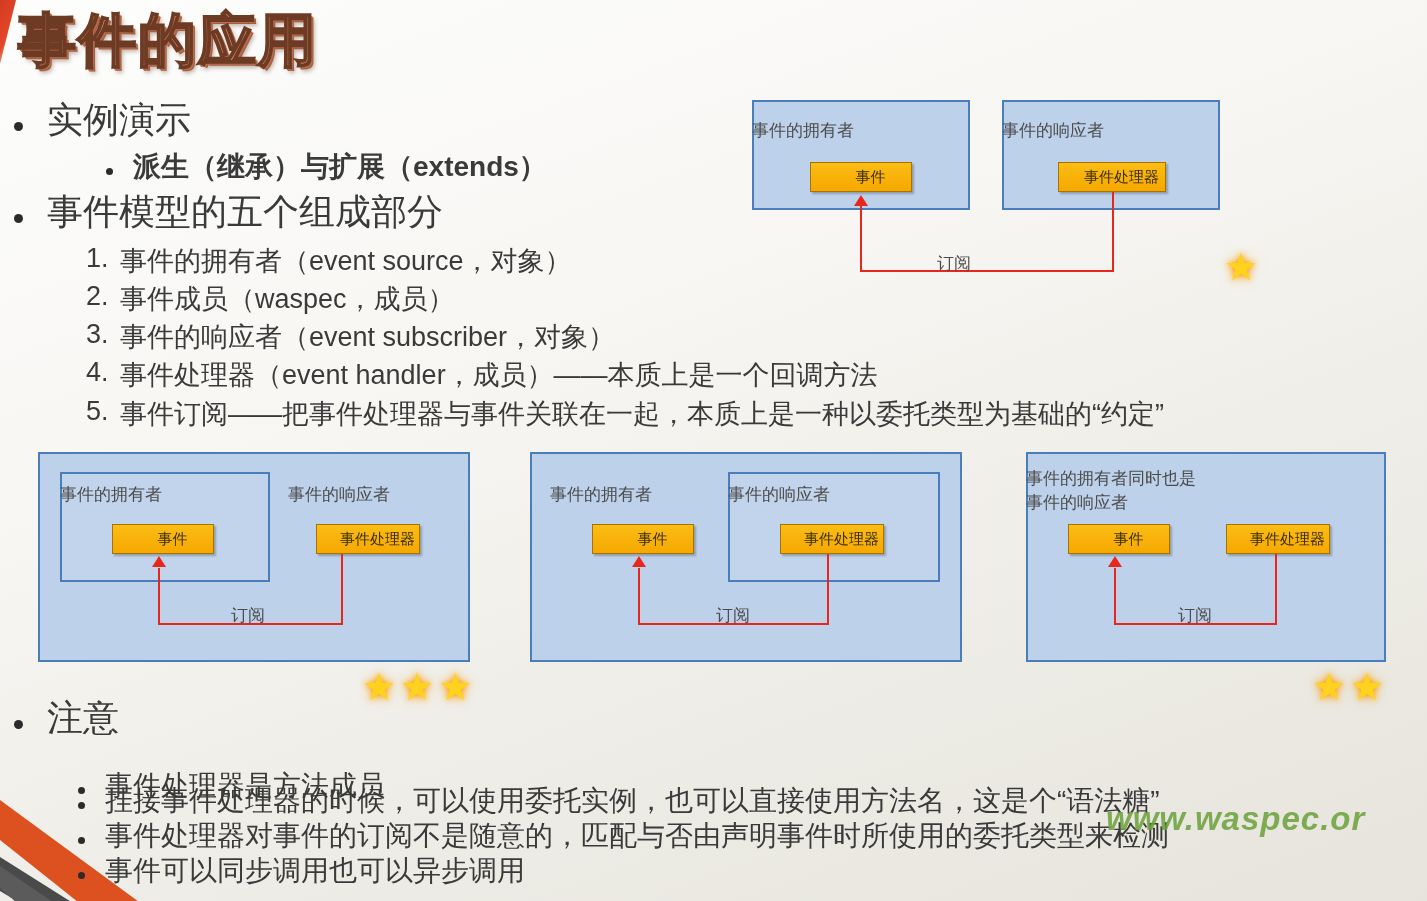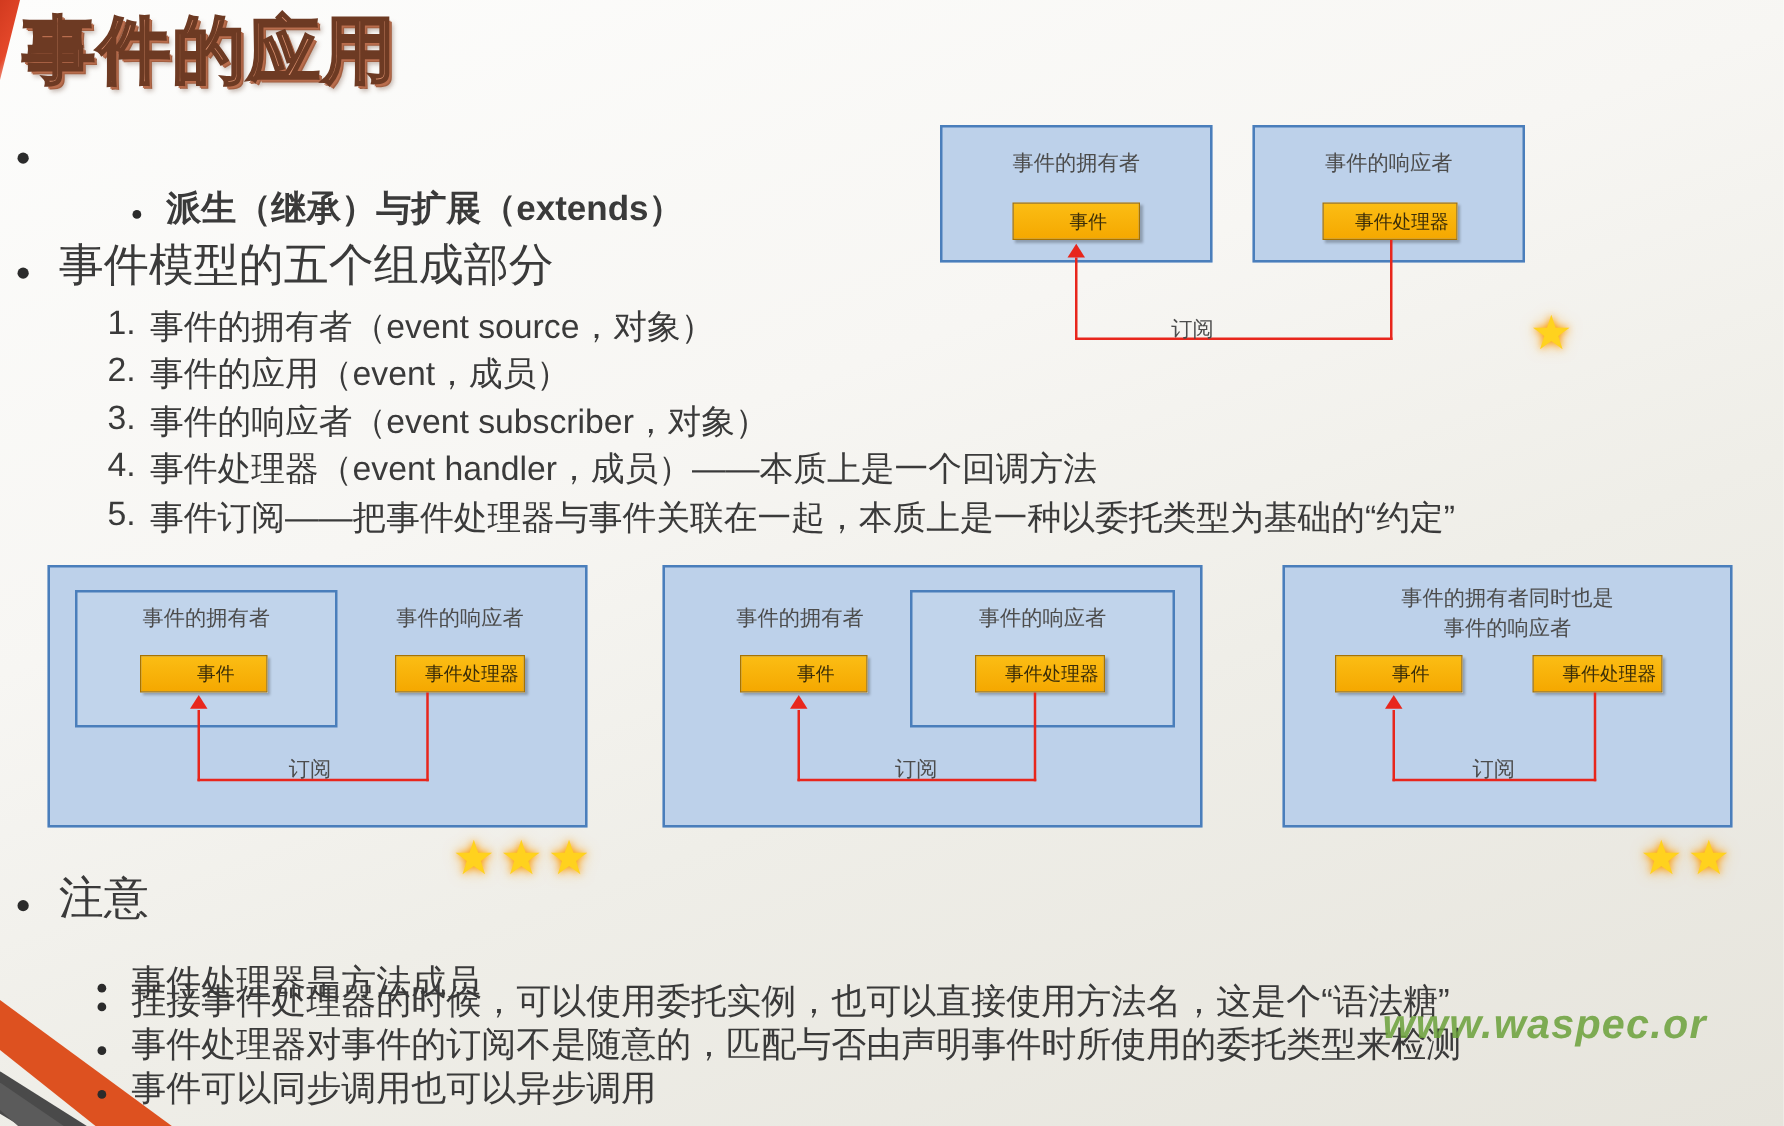--- a/index.html
+++ b/index.html
@@ -68,21 +68,21 @@
     border:2px solid #4a7ebb;
     box-sizing:border-box;
   }
   .ibox{
     position:absolute;
     background:rgba(255,255,255,0.07);
     border:2px solid #4a7ebb;
     box-sizing:border-box;
   }
   .blabel{
-    position:absolute;text-align:center;
+    position:absolute;
     font-size:17px;color:#4c4c4c;line-height:1.25;white-space:nowrap;
   }
   .ybox{
     position:absolute;box-sizing:border-box;
     background:linear-gradient(180deg,#fbbd14 0%,#f5a800 100%);
     border:1px solid #a87300;
     display:flex;align-items:center;justify-content:center;
     font-size:15px;color:#3a2d08;
     box-shadow:2px 2px 2px rgba(0,0,0,.25);
     padding-left:19px;
@@ -116,39 +116,40 @@
 
 <div id="topleft-red"></div>
 <div id="corner-orange2"></div>
 <div id="corner-dark"></div>
 <div id="corner-dark2"></div>
 
 <div id="title">事件的应用</div>
 
 <div class="lvl1" style="left:14px;top:100px;">
   <span class="dot"></span>
+  <span class="txt">实例演示</span>
 </div>
 
 <div class="lvl2" style="left:106px;top:152px;font-weight:bold;">
   <span class="dot"></span>
   <span class="txt">派生（继承）与扩展（extends）</span>
 </div>
 
 <div class="lvl1" style="left:14px;top:192px;justify-content:center;">
   <span class="dot"></span>
   <span class="txt">事件模型的五个组成部分</span>
 </div>
 
 <div class="numitem" style="left:86px;top:243px;">
   <span class="num">1.</span>
   <span>事件的拥有者（event source，对象）</span>
 </div>
 <div class="numitem" style="left:86px;top:281px;">
   <span class="num">2.</span>
-  <span>事件的应用（event，成员）</span>
+  <span>事件成员（waspec，成员）</span>
 </div>
 <div class="numitem" style="left:86px;top:319px;">
   <span class="num">3.</span>
   <span>事件的响应者（event subscriber，对象）</span>
 </div>
 <div class="numitem" style="left:86px;top:357px;">
   <span class="num">4.</span>
   <span>事件处理器（event handler，成员）——本质上是一个回调方法</span>
 </div>
 <div class="numitem" style="left:86px;top:396px;">

